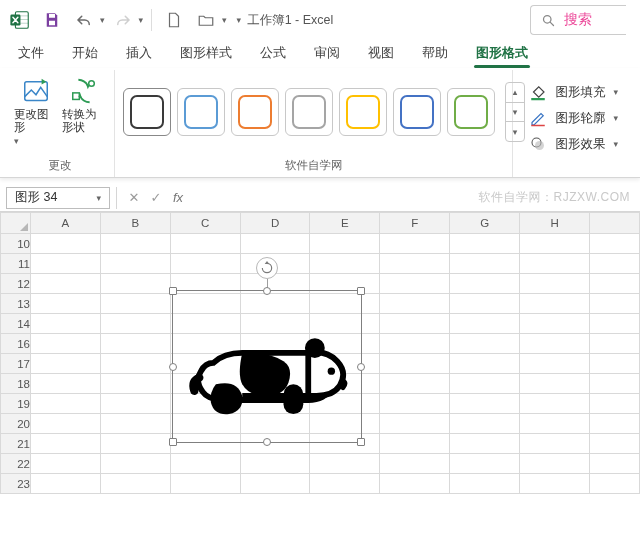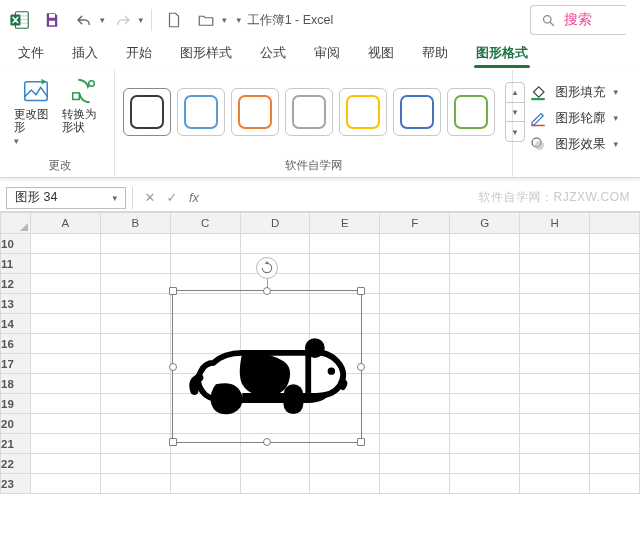--- a/index.html
+++ b/index.html
@@ -42,36 +42,36 @@
   .gallery-spin { width:20px; height:60px; margin-left:4px; display:flex; flex-direction:column; border:1px solid #c8c8c8; border-radius:4px; overflow:hidden; }
   .gallery-spin div { flex:1; display:flex; align-items:center; justify-content:center; font-size:9px; color:#666; cursor:pointer; }
   .gallery-spin div + div { border-top:1px solid #c8c8c8; }
 
   .fmt-group { padding:6px 8px 4px; display:flex; flex-direction:column; gap:2px; }
   .fmt-row { display:flex; align-items:center; gap:8px; font-size:12.5px; color:#333; cursor:pointer; height:24px; }
   .fmt-row .chev { margin-left:auto; }
 
   
   .fxbar { height: 28px; border-bottom:1px solid #d6d6d6; display:flex; align-items:center; background:#fff; margin-top:6px; }
-  .namebox { width:120px; height:22px; margin-left:6px; border:1px solid #bdbdbd; display:flex; align-items:center; padding:0 8px 0 8px; font-size:12.5px; color:#333; background:#fff; }
+  .namebox { width:104px; height:22px; margin-left:6px; border:1px solid #bdbdbd; display:flex; align-items:center; padding:0 8px 0 8px; font-size:12.5px; color:#333; background:#fff; }
   .namebox .dd { margin-left:auto; font-size:9px; color:#666; }
   .fx-sep { width:1px; height:22px; background:#d6d6d6; margin:0 6px; }
   .fx-btn { width:22px; height:22px; display:flex; align-items:center; justify-content:center; color:#9b9b9b; font-size:13px; cursor:pointer; }
   .fx-label { font-style:italic; color:#777; font-size:13px; width:22px; text-align:center; }
   .fx-input { flex:1; height:22px; padding:0 8px; font-size:12.5px; color:#333; }
   .watermark { margin-left:auto; margin-right:10px; font-size:12px; color:#c9c9c9; letter-spacing:0.5px; }
 
   
   .grid-wrap { position:relative; height: 326px; overflow:hidden; background:#fff; }
   .grid { border-collapse:collapse; table-layout:fixed; }
   .grid th, .grid td { border:1px solid #d9d9d9; font-size:11.5px; color:#555; font-weight:normal; }
   .grid th.colh { height:21px; width:70px; background:#f2f2f2; text-align:center; }
   .grid th.corner { width:30px; height:21px; background:#f2f2f2; position:relative; }
   .grid th.corner::after { content:""; position:absolute; right:2px; bottom:2px; width:0; height:0; border-left:8px solid transparent; border-bottom:8px solid #b7b7b7; }
-  .grid th.rowh { width:30px; height:20px; background:#f2f2f2; text-align:left;font-weight:bold; }
+  .grid th.rowh { width:30px; height:20px; background:#f2f2f2; text-align:right; }
   .grid td { height:20px; background:#fff; }
 
   
   .selection { position:absolute; border:1px solid #7f7f7f; background:rgba(255,255,255,0); }
   .handle { position:absolute; width:8px; height:8px; background:#fff; border:1px solid #7f7f7f; border-radius:1px; }
   .handle.mid { border-radius:50%; }
   .rot-handle { position:absolute; width:22px; height:22px; border-radius:50%; background:#fff; border:1px solid #b8b8b8; display:flex; align-items:center; justify-content:center; left:50%; transform:translateX(-50%); top:-34px; }
   .rot-line { position:absolute; width:1px; height:12px; background:#9e9e9e; left:50%; top:-12px; }
   .panda { position:absolute; left:50%; top:50%; transform:translate(-50%,-50%); }
 </style>
@@ -130,22 +130,22 @@
           <circle cx="10" cy="10" r="6" fill="none" stroke="#888" stroke-width="2"></circle>
           <path d="M15 15l5 5" stroke="#888" stroke-width="2" stroke-linecap="round"></path>
         </svg>
       <span>搜索</span>
     </div>
   </div>
 </div>
 
 <div class="tabs">
   <div class="tab">文件</div>
+  <div class="tab">开始</div>
   <div class="tab">插入</div>
-  <div class="tab">开始</div>
   <div class="tab">图形样式</div>
   <div class="tab">公式</div>
   <div class="tab">审阅</div>
   <div class="tab">视图</div>
   <div class="tab">帮助</div>
   <div class="tab active">图形格式</div>
 </div>
 
 <div class="ribbon">
 

